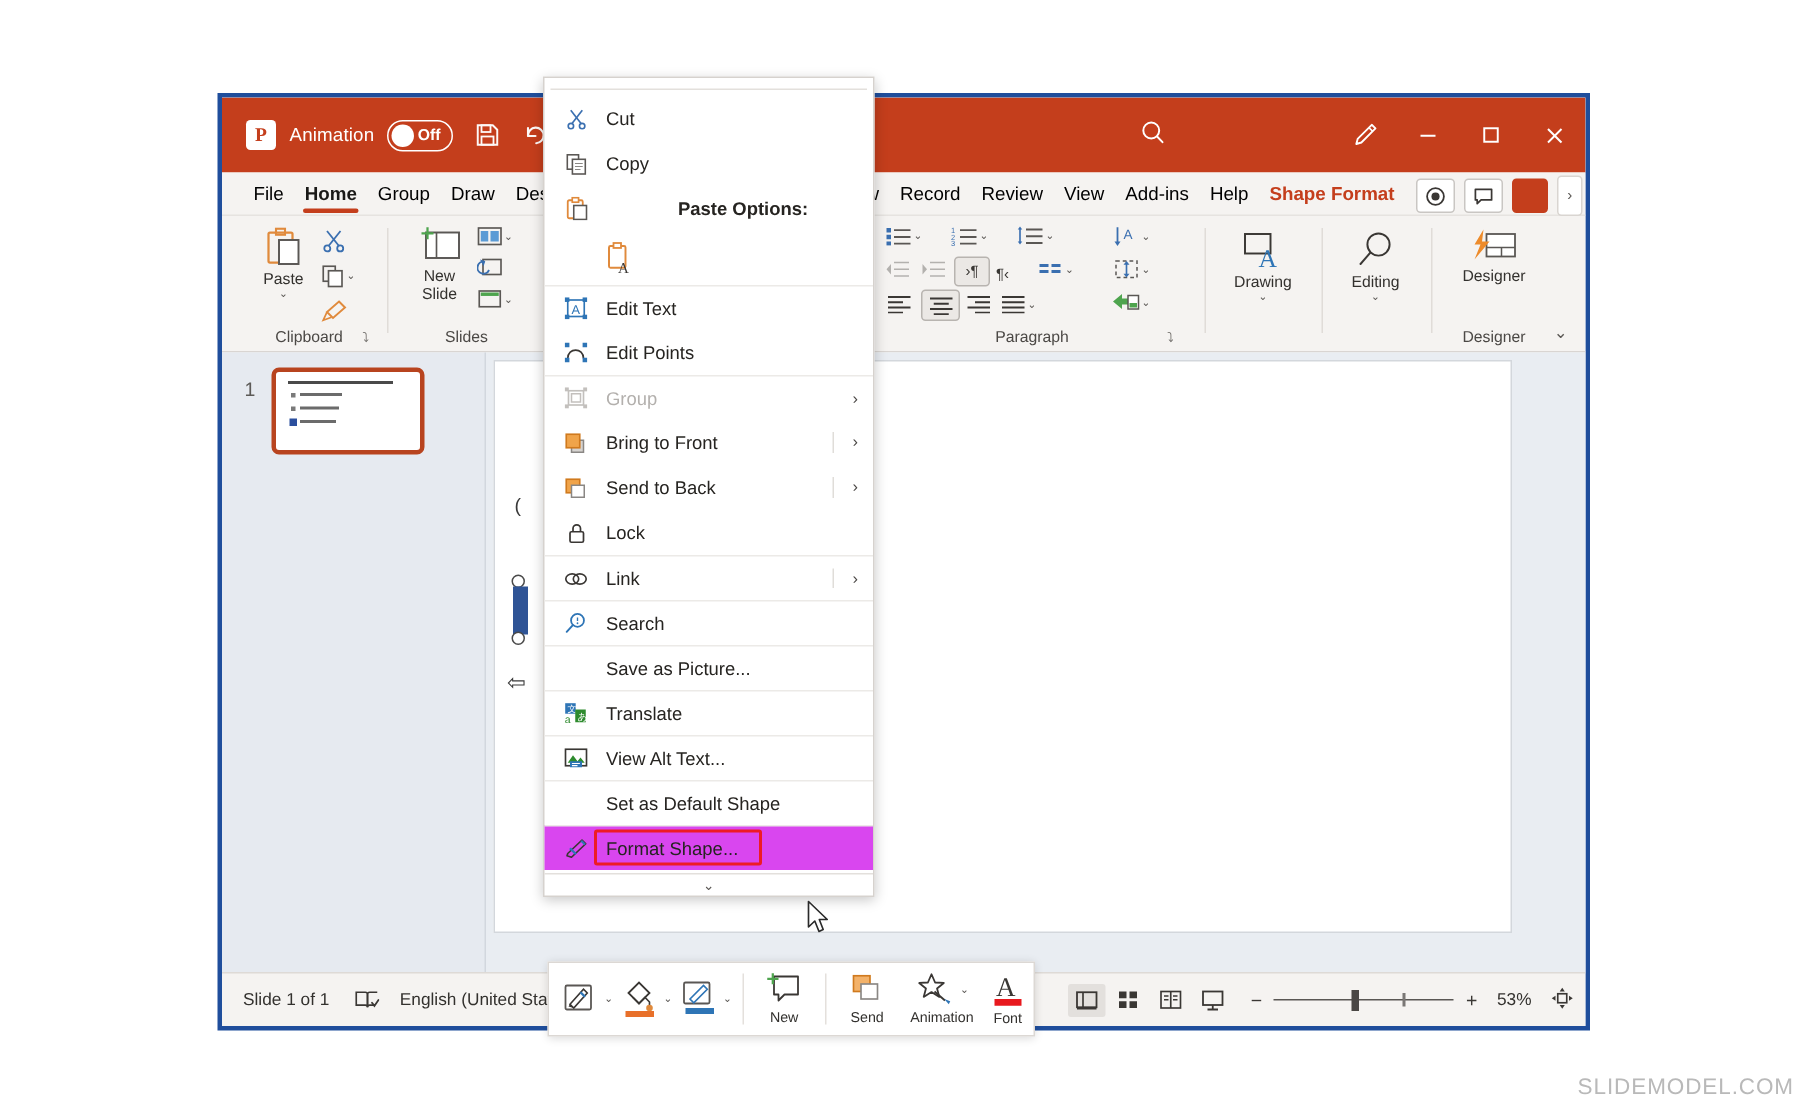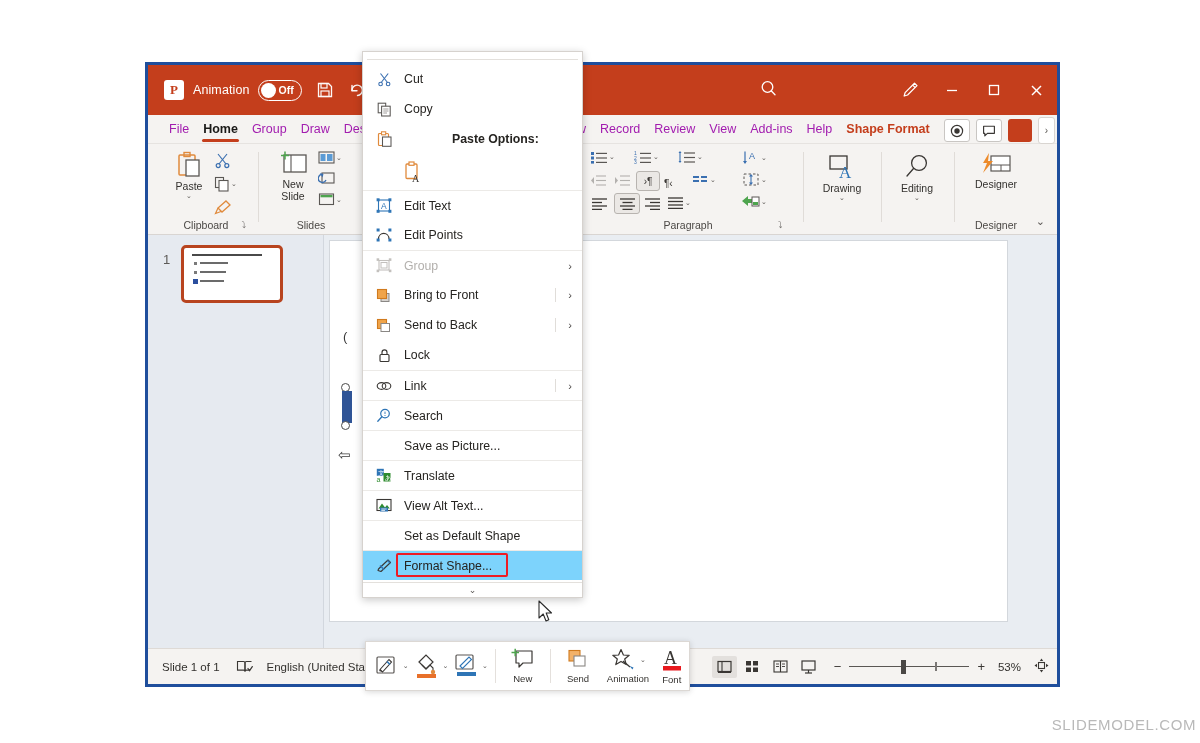--- a/index.html
+++ b/index.html
@@ -50,21 +50,21 @@
   .win-ctl { position:absolute; top:0; height:50px; display:flex; align-items:center; }
   .win-btn { width: 42px; height: 50px; display:flex; align-items:center; justify-content:center; }
 
   
   .ribbon-tabs {
     height: 29px; background:#f5f3f1;
     display:flex; align-items:center; position:relative;
     border-bottom: 1px solid #e6e3e0;
   }
   .rtab {
-    font-size: 12.5px; color:#a21caf; padding: 0 7px; height:29px;
+    font-size: 12.5px; color:#000000; padding: 0 7px; height:29px;
     display:flex; align-items:center; white-space:nowrap;
   }
   .rtab.first { margin-left: 14px; }
   .rtab.active { font-weight: bold; color:#1a1917; position:relative; }
   .rtab.active::after {
     content:""; position:absolute; left:6px; right:6px; bottom:2px;
     height:2.5px; background:#c43e1c; border-radius:2px;
   }
   .rtab.contextual { color:#c43e1c; font-weight:600; }
   .tab-right { position:absolute; right:2px; top:2px; display:flex; align-items:center; gap:6px; }
@@ -153,21 +153,21 @@
     position:relative; height:30px; display:flex; align-items:center;
     font-size:12.3px; color:#262421; padding-left:10px; white-space:nowrap;
   }
   .ctx-item.bold { font-weight:bold;gap:48px; }
   .ctx-item.disabled { color:#b3b0ad; }
   .ctx-item.sep { border-top:1px solid #eceae7; }
   .ctx-ico { width:22px; display:flex; align-items:center; justify-content:center; margin-right:9px; }
   .ctx-arrow { position:absolute; right:10px; font-size:11px; color:#4a4745; }
   .ctx-arrow-div { position:absolute; right:26px; top:8px; bottom:8px; width:1px; background:#e0ddd9; }
   .ctx-paste-row { height:36px; display:flex; align-items:center; padding-left:41px; }
-  .ctx-highlight { background:#7dd3fc; }
+  .ctx-highlight { background:#d946ef; }
   .redbox {
     position:absolute; left:33px; top:2px; width:112px; height:24px;
     border:2.3px solid #ee1b24; border-radius:2px; pointer-events:none;
   }
   .ctx-footer {
     height:15px; border-top:1px solid #e3e0dc; margin-top:2px;
     display:flex; align-items:center; justify-content:center;
     font-size:9px; color:#5a5754;
   }
   .cursor-arrow { position:absolute; left:538px; top:600px; z-index:80; }

